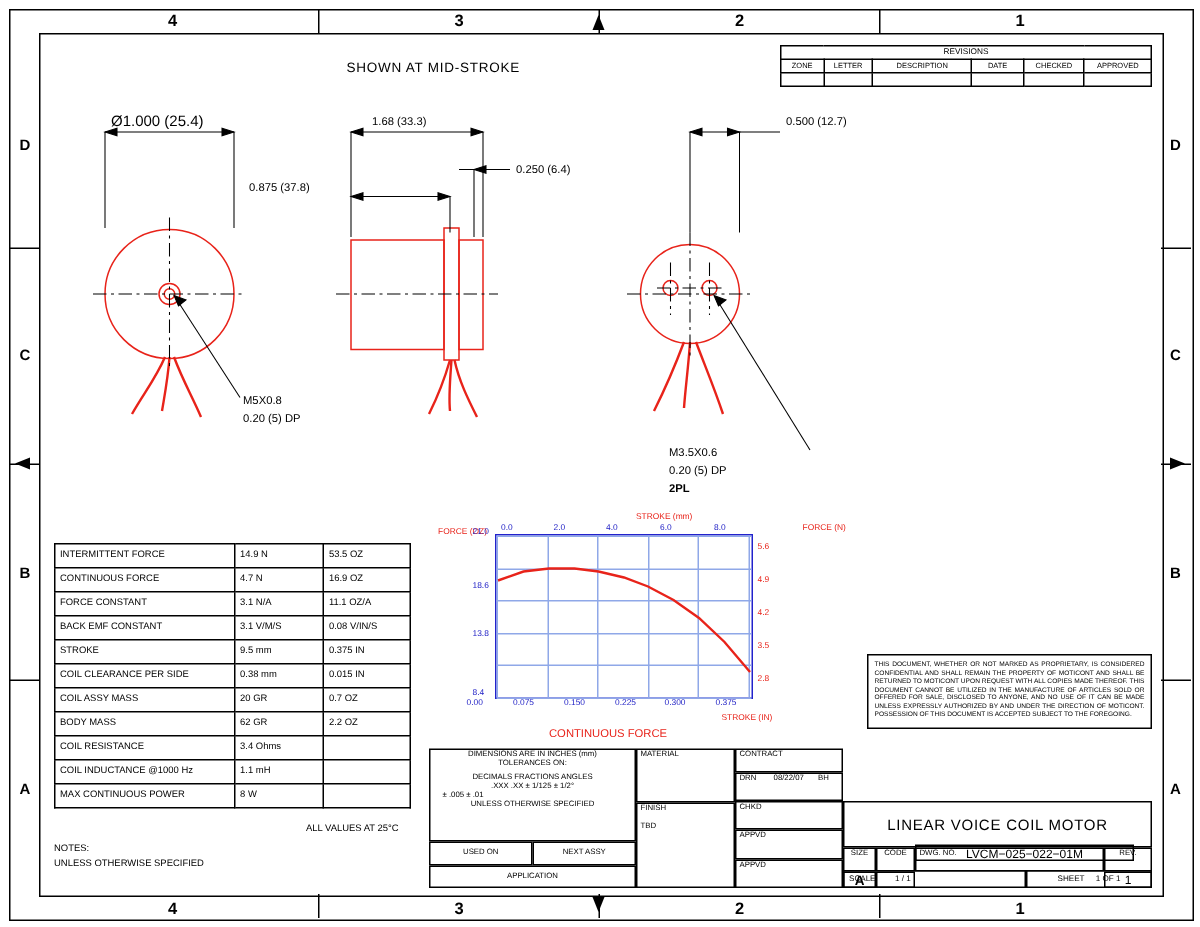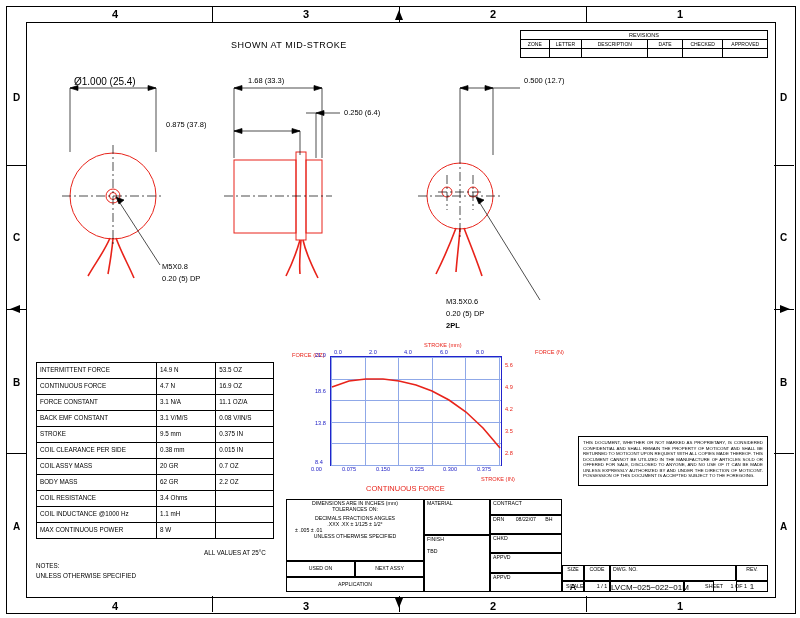--- a/index.html
+++ b/index.html
@@ -346,29 +346,32 @@
     <div class="cell" style="left:204px;top:0;width:72px;height:16px;">CONTRACT</div>
     <div class="cell" style="left:204px;top:16px;width:72px;height:19px;">
       <span>DRN</span>
       <span style="margin-left:10px;">08/22/07</span>
       <span style="margin-left:8px;">BH</span>
     </div>
     <div class="cell" style="left:204px;top:35px;width:72px;height:19px;">CHKD</div>
     <div class="cell" style="left:204px;top:54px;width:72px;height:20px;">APPVD</div>
     <div class="cell" style="left:204px;top:74px;width:72px;height:19px;">APPVD</div>
 
+    <div class="cell" style="left:276px;top:35px;width:206px;height:31px;text-align:center;">
+      <div style="font-size:10px;margin-top:9px;letter-spacing:0.5px;">LINEAR VOICE COIL MOTOR</div>
+    </div>
 
     <div class="cell" style="left:276px;top:66px;width:22px;height:16px;text-align:center;">SIZE</div>
     <div class="cell" style="left:298px;top:66px;width:26px;height:16px;text-align:center;">CODE</div>
     <div class="cell" style="left:324px;top:66px;width:126px;height:16px;">DWG. NO.</div>
     <div class="cell" style="left:450px;top:66px;width:32px;height:16px;text-align:center;">REV.</div>
 
     <div class="cell" style="left:276px;top:82px;width:22px;height:11px;text-align:center;font-size:9px;font-weight:bold;padding:0;">A</div>
     <div class="cell" style="left:298px;top:82px;width:26px;height:11px;"></div>
-    <div class="cell" style="left:324px;top:82px;width:104px;height:11px;font-size:8px;padding:1px 0;">LVCM−025−022−01M</div>
+    <div class="cell" style="left:324px;top:64px;width:146px;height:11px;text-align:center;font-size:8px;padding:1px 0;">LVCM−025−022−01M</div>
     <div class="cell" style="left:450px;top:82px;width:32px;height:11px;text-align:center;font-size:8px;padding:0;">1</div>
   </div>
 
   <div class="cell" style="position:absolute;left:562px;top:580px;width:122px;height:12px;border:0.7px solid #000;box-sizing:border-box;font-size:5.4px;padding:2px 3px;">
     <span>SCALE:</span>
     <span style="margin-left:10px;">1 / 1</span>
   </div>
   <div class="cell" style="position:absolute;left:684px;top:580px;width:84px;height:12px;border:0.7px solid #000;box-sizing:border-box;font-size:5.4px;padding:2px 3px;text-align:center;">
     <span>SHEET</span>
     <span style="margin-left:6px;">1  OF  1</span>

